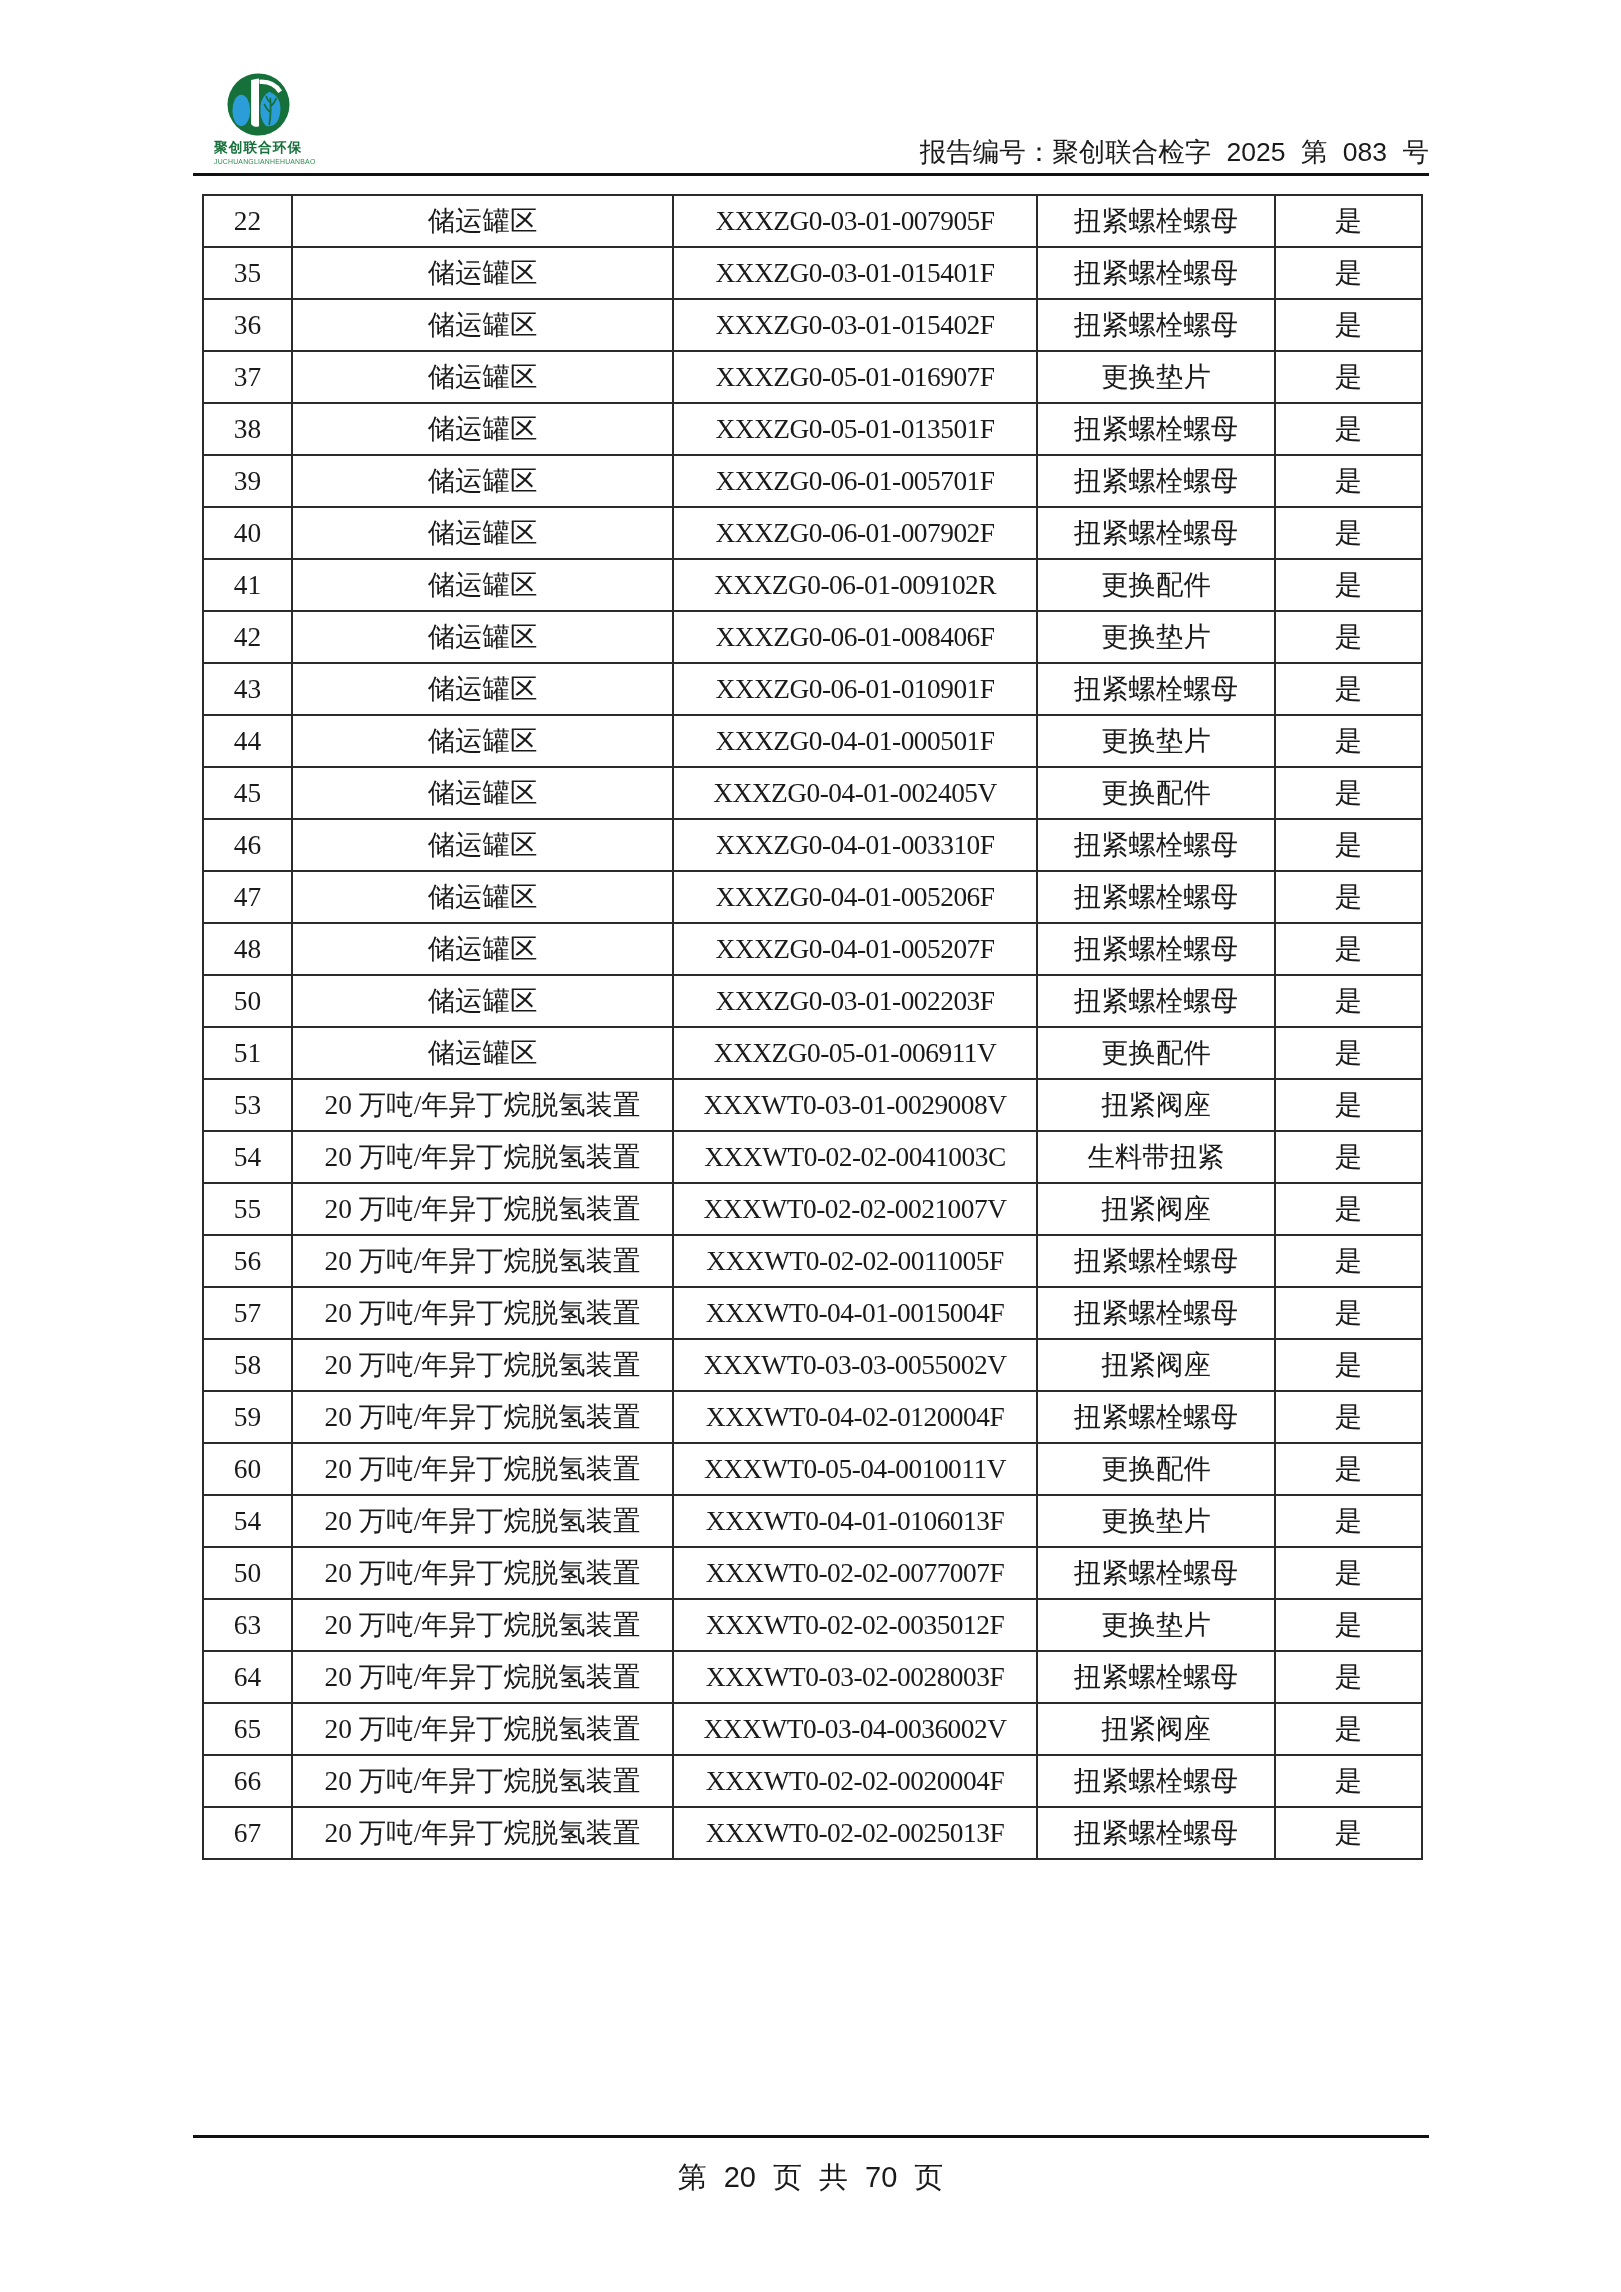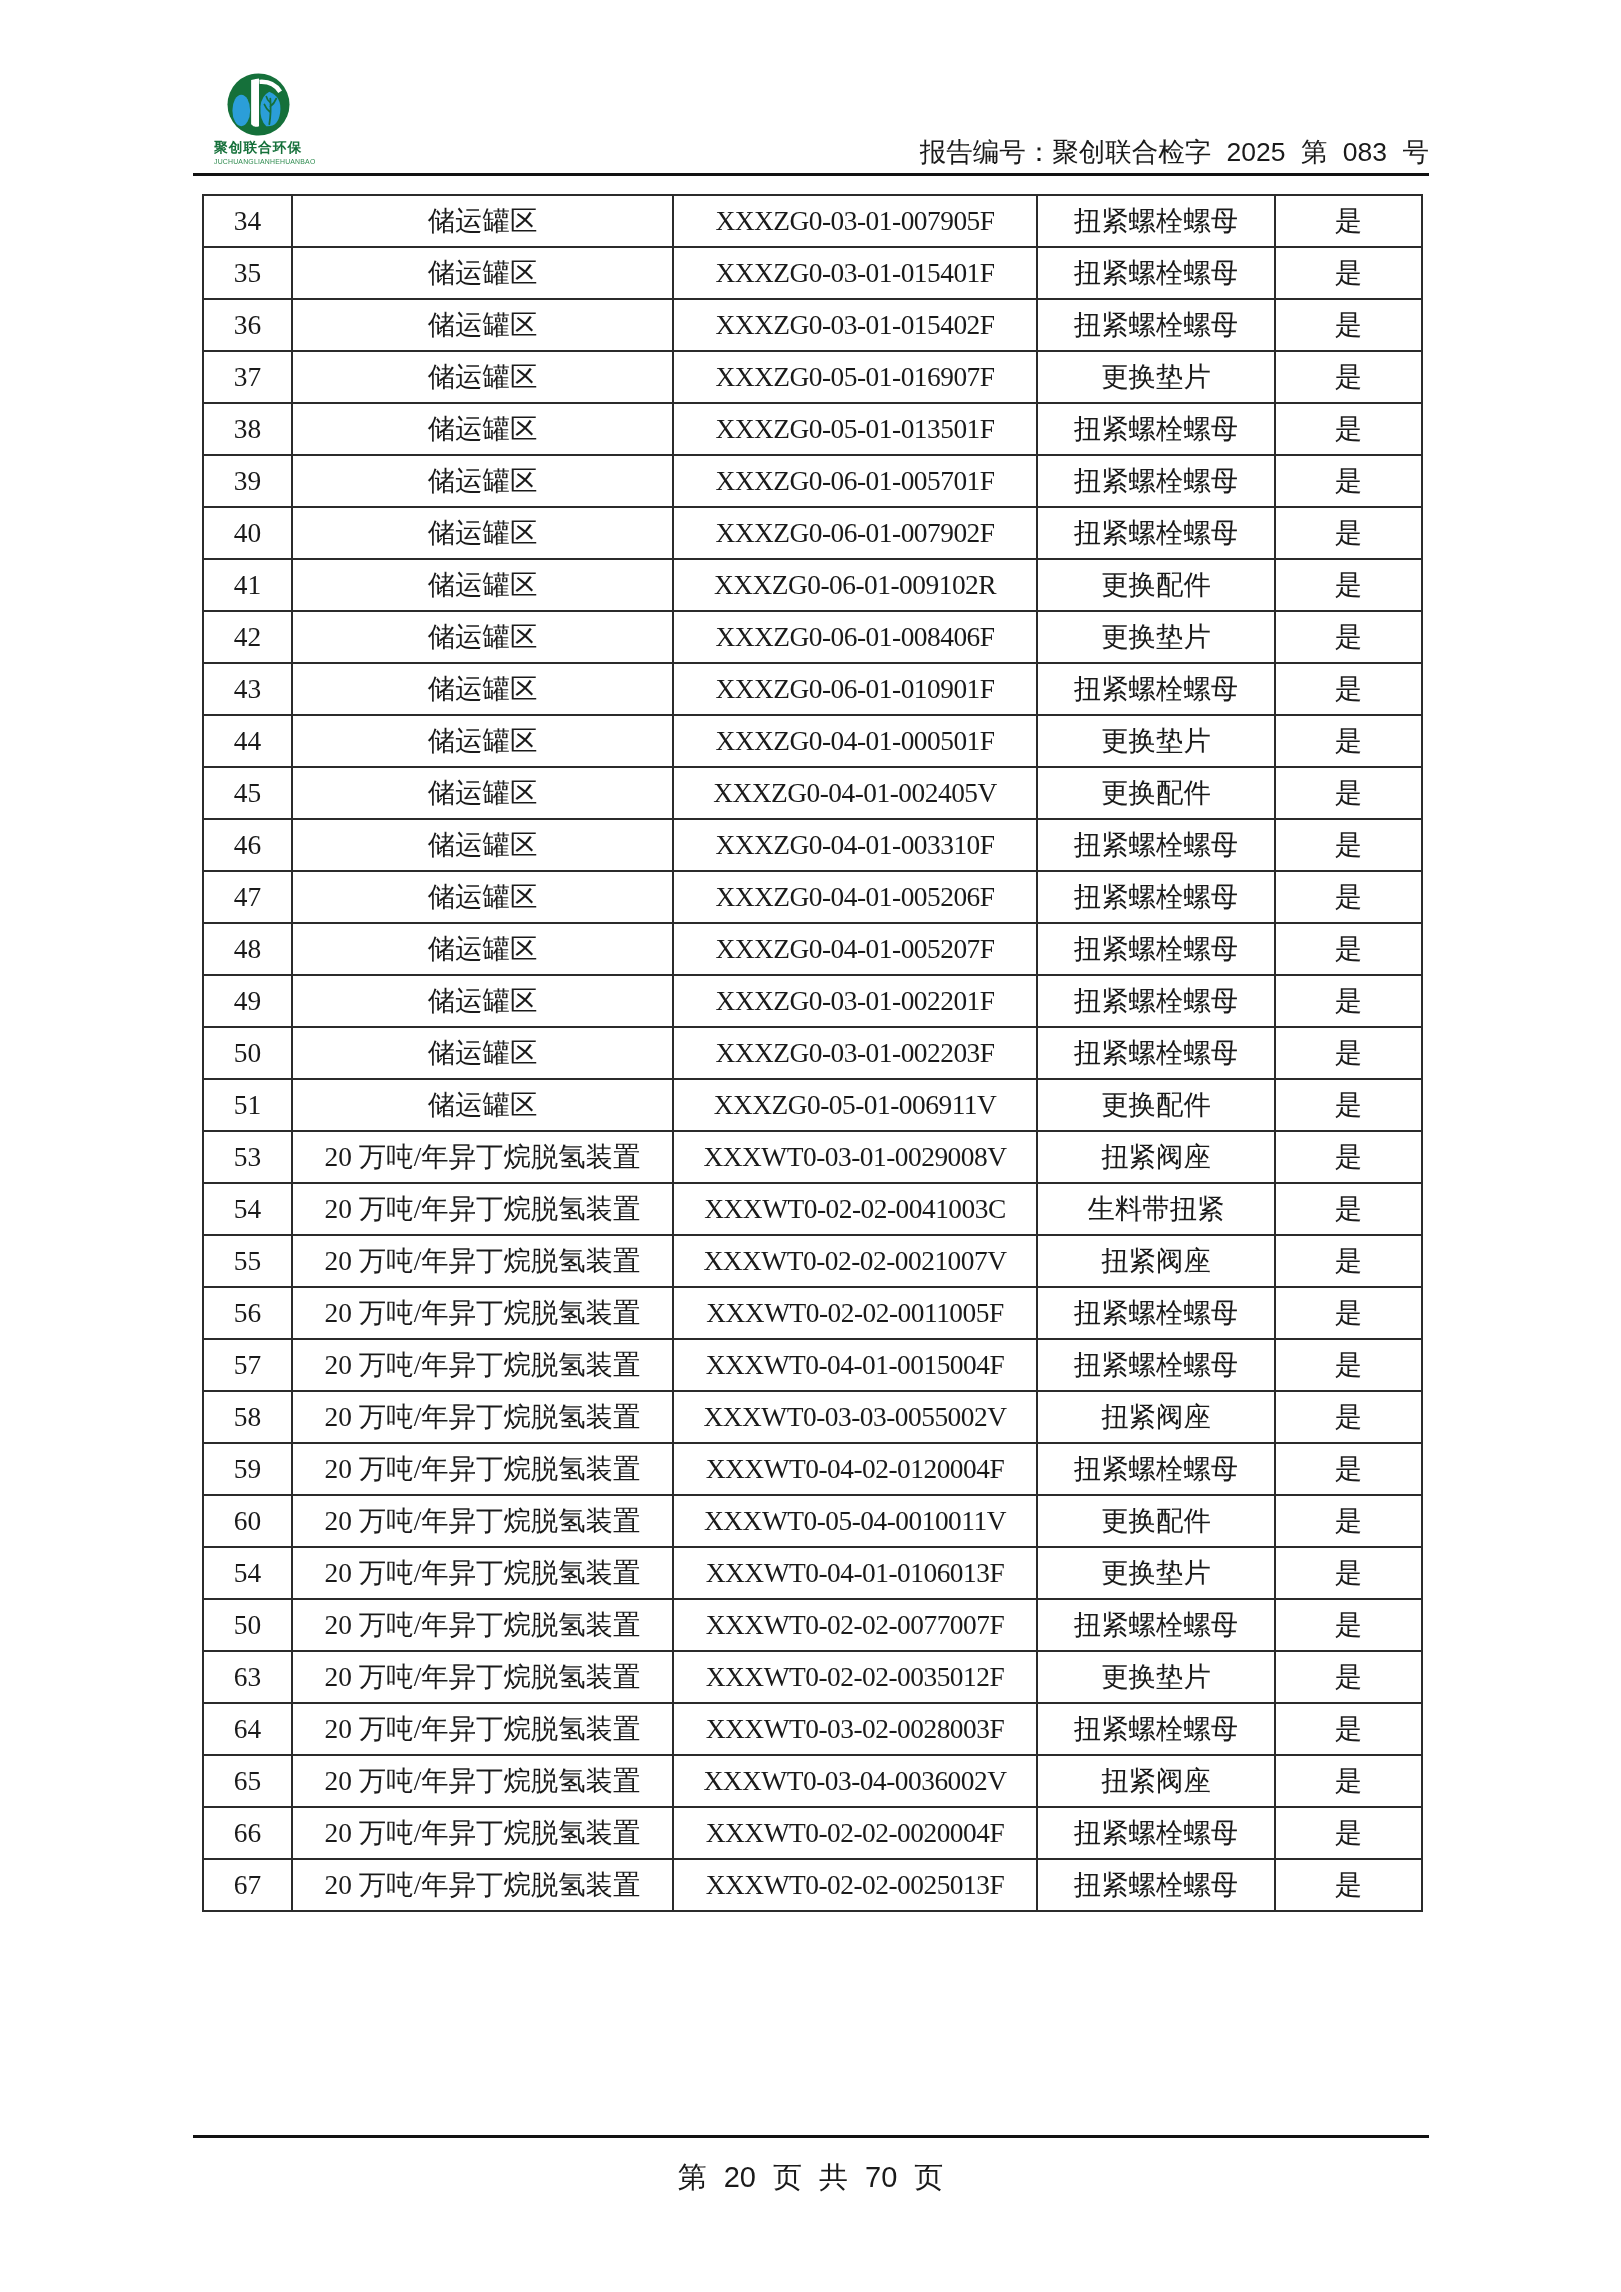--- a/index.html
+++ b/index.html
@@ -100,21 +100,21 @@
 <table class="maint">
   <colgroup>
     <col style="width:89px">
       <col style="width:381px">
       <col style="width:364px">
       <col style="width:238px">
       <col style="width:147px">
   </colgroup>
   <tbody id="tbody">
       <tr>
-        <td class="c0">34</td>
+        <td class="c0">22</td>
         <td class="c1">储运罐区</td>
         <td class="c2">XXXZG0-03-01-007905F</td>
         <td class="c3">扭紧螺栓螺母</td>
         <td class="c4">是</td>
       </tr>
       <tr>
         <td class="c0">35</td>
         <td class="c1">储运罐区</td>
         <td class="c2">XXXZG0-03-01-015401F</td>
         <td class="c3">扭紧螺栓螺母</td>
@@ -201,27 +201,20 @@
         <td class="c0">47</td>
         <td class="c1">储运罐区</td>
         <td class="c2">XXXZG0-04-01-005206F</td>
         <td class="c3">扭紧螺栓螺母</td>
         <td class="c4">是</td>
       </tr>
       <tr>
         <td class="c0">48</td>
         <td class="c1">储运罐区</td>
         <td class="c2">XXXZG0-04-01-005207F</td>
-        <td class="c3">扭紧螺栓螺母</td>
-        <td class="c4">是</td>
-      </tr>
-      <tr>
-        <td class="c0">49</td>
-        <td class="c1">储运罐区</td>
-        <td class="c2">XXXZG0-03-01-002201F</td>
         <td class="c3">扭紧螺栓螺母</td>
         <td class="c4">是</td>
       </tr>
       <tr>
         <td class="c0">50</td>
         <td class="c1">储运罐区</td>
         <td class="c2">XXXZG0-03-01-002203F</td>
         <td class="c3">扭紧螺栓螺母</td>
         <td class="c4">是</td>
       </tr>

